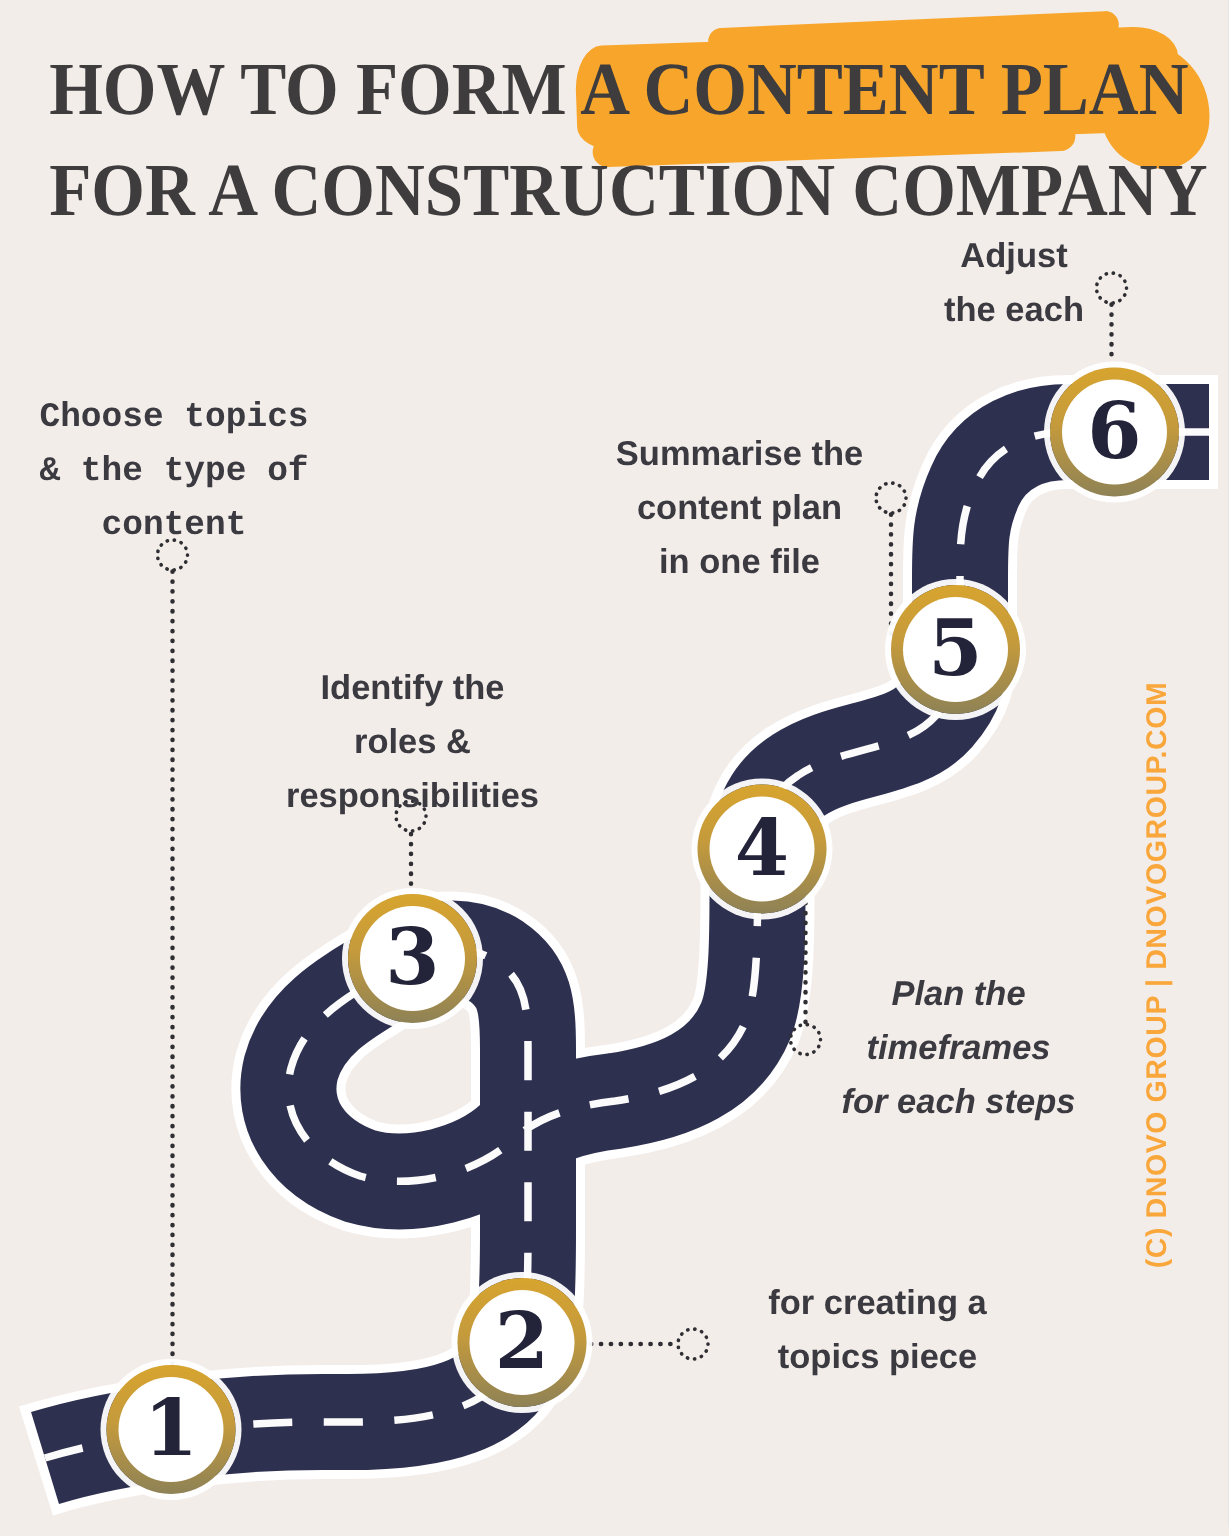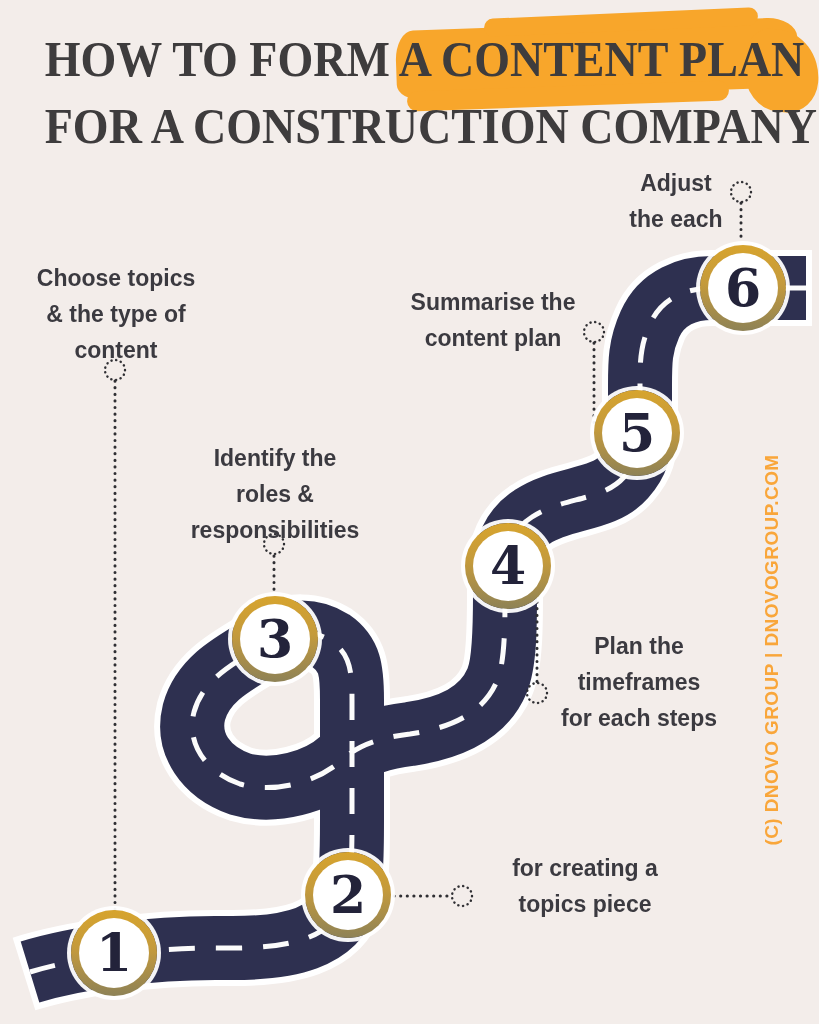--- a/index.html
+++ b/index.html
@@ -7,21 +7,21 @@
     --gold-top:#D7A42E; --gold-bottom:#8E8256; --highlight:#F8A62B;
     --title:#3E3C3D; --label:#3B3A40; --number:#23233A; --connector:#2F2F33;
     --copyright:#F9A63A;
   }
   html,body{margin:0;padding:0;background:#ddd;}
   .canvas{
     position:relative;width:819px;height:1024px;overflow:hidden;
     background:var(--bg);font-family:"Liberation Sans",sans-serif;
   }
   
-  .title-zone{position:absolute;left:12px;top:0;width:720px;height:170px;}
+  .title-zone{position:absolute;left:0;top:0;width:720px;height:170px;}
   .hl{position:absolute;background:var(--highlight);}
   .hl-main{left:384px;top:24px;width:402px;height:70px;transform:rotate(-2deg);
     border-radius:18px 30px 14px 26px / 30px 20px 28px 16px;}
   .hl-top{left:472px;top:13px;width:274px;height:18px;transform:rotate(-2.5deg);border-radius:9px;}
   .hl-bottom{left:395px;top:86px;width:322px;height:20px;transform:rotate(-2deg);border-radius:10px;}
   .hl-right{left:733px;top:30px;width:74px;height:82px;transform:rotate(5deg);
     border-radius:30% 60% 40% 50%;}
   .title-text{position:absolute;left:0;top:26px;width:819px;text-align:center;z-index:2;
     color:var(--title);font-family:"Liberation Serif","DejaVu Serif",serif;font-weight:700;}
   .title-line{font-size:50px;line-height:67px;letter-spacing:0;transform:scaleX(.92);
@@ -40,22 +40,22 @@
     display:flex;align-items:center;justify-content:center;}
   .milestone .inner{width:70px;height:70px;border-radius:50%;background:#fff;
     display:flex;align-items:center;justify-content:center;
     font-family:"DejaVu Serif","Liberation Serif",serif;font-weight:700;
     font-size:52px;color:var(--number);padding-bottom:2px;box-sizing:border-box;}
   .m1{left:71px;top:910px;} .m2{left:305px;top:852px;} .m3{left:232px;top:596px;}
   .m4{left:465px;top:523px;} .m5{left:594px;top:390px;} .m6{left:700px;top:245px;}
   
   .step-label{position:absolute;transform:translateX(-50%);text-align:center;
     color:var(--label);font-weight:700;font-size:23px;line-height:36px;white-space:nowrap;}
-  .l1{left:116px;top:260px;} .l2{left:585px;top:850px;} .l3{left:275px;top:440px;}
-  .l4{left:639px;top:628px;} .l5{left:493px;top:284px;} .l6{left:676px;top:165px;}
+  .l1{left:116px;top:260px;font-family:Liberation Mono, monospace;} .l2{left:585px;top:850px;} .l3{left:275px;top:440px;}
+  .l4{left:639px;top:644px;font-style:italic;} .l5{left:493px;top:284px;} .l6{left:676px;top:152px;}
   
   .copyright{position:absolute;left:573px;top:638px;width:400px;height:24px;
     transform:rotate(-90deg);text-align:center;color:var(--copyright);
     font-size:19px;font-weight:700;letter-spacing:.4px;white-space:nowrap;}
 </style>
 </head>
 <body>
 
 <div class="canvas">
 
@@ -130,20 +130,21 @@
     <div>responsibilities</div>
   </div>
   <div class="step-label l4">
     <div>Plan the</div>
     <div>timeframes</div>
     <div>for each steps</div>
   </div>
   <div class="step-label l5">
     <div>Summarise the</div>
     <div>content plan</div>
+    <div>in one file</div>
   </div>
   <div class="step-label l6">
     <div>Adjust</div>
     <div>the each</div>
   </div>
 
   <div class="copyright">(C) DNOVO GROUP | DNOVOGROUP.COM</div>
 
 </div>
 

